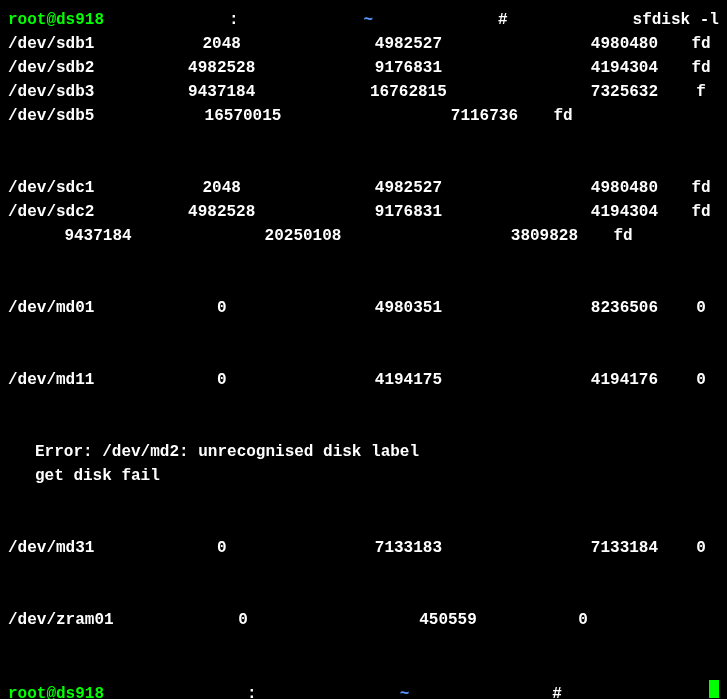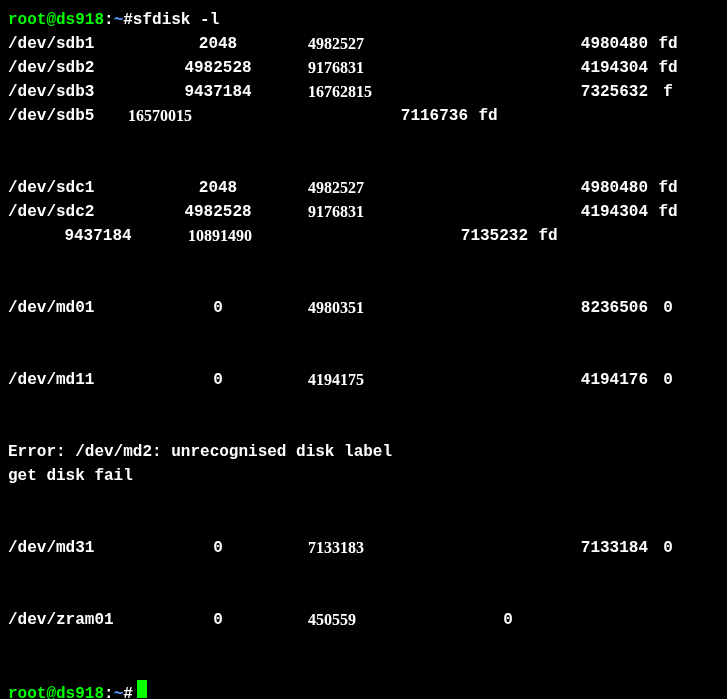--- a/index.html
+++ b/index.html
@@ -15,67 +15,69 @@
       line-height: 1.5;
       padding: 8px;
       width: 727px;
       height: 699px;
       overflow: hidden;
       font-weight: bold;
     }
     .prompt-line {
       display: flex;
       align-items: baseline;
+      justify-content: space-between;
     }
     .user-host {
       color: #00ff00;
     }
     .colon {
       color: #ffffff;
     }
     .path {
       color: #5599ff;
       font-weight: bold;
     }
     .hash {
       color: #ffffff;
     }
     .command {
       color: #ffffff;
     }
     .row {
       display: flex;
       white-space: pre;
+      gap: 25px;
     }
     .col-device {
       width: 120px;
       text-align: left;
     }
     .col-start {
       width: 180px;
       text-align: center;
     }
     .col-end {
       width: 180px;
-      text-align: left;
-      font-family: Liberation Serif, serif;
+      text-align: center;
     }
     .col-sectors {
       width: 160px;
       text-align: right;
     }
     .col-type {
       width: 40px;
       text-align: center;
     }
     .blank-line {
       height: 1.5em;
     }
     .error-line {
       color: #ffffff;
+      margin-left: 27px;
     }
     .cursor {
       display: inline-block;
       width: 10px;
       height: 18px;
       background: #00ff00;
       vertical-align: text-bottom;
       margin-left: 4px;
     }
   </style>
@@ -94,21 +96,21 @@
     <div class="row"><span class="col-device">/dev/sdb1</span><span class="col-start">2048</span><span class="col-end">4982527</span><span class="col-sectors">4980480</span><span class="col-type">fd</span></div>
     <div class="row"><span class="col-device">/dev/sdb2</span><span class="col-start">4982528</span><span class="col-end">9176831</span><span class="col-sectors">4194304</span><span class="col-type">fd</span></div>
     <div class="row"><span class="col-device">/dev/sdb3</span><span class="col-start">9437184</span><span class="col-end">16762815</span><span class="col-sectors">7325632</span><span class="col-type">f</span></div>
     <div class="row"><span class="col-device">/dev/sdb5</span><span class="col-end">16570015</span><span class="col-sectors">7116736</span><span class="col-type">fd</span></div>
   </div>
 <div class="blank-line"></div>
 <div class="blank-line"></div>
 <div id="sdc-section">
     <div class="row"><span class="col-device">/dev/sdc1</span><span class="col-start">2048</span><span class="col-end">4982527</span><span class="col-sectors">4980480</span><span class="col-type">fd</span></div>
     <div class="row"><span class="col-device">/dev/sdc2</span><span class="col-start">4982528</span><span class="col-end">9176831</span><span class="col-sectors">4194304</span><span class="col-type">fd</span></div>
-    <div class="row"><span class="col-start">9437184</span><span class="col-end">10891490</span><span class="col-sectors">7135232</span><span class="col-type">fd</span></div>
+    <div class="row"><span class="col-start">9437184</span><span class="col-end">20250108</span><span class="col-sectors">3809828</span><span class="col-type">fd</span></div>
   </div>
 <div class="blank-line"></div>
 <div class="blank-line"></div>
 <div id="md0-section">
     <div class="row"><span class="col-device">/dev/md01</span><span class="col-start">0</span><span class="col-end">4980351</span><span class="col-sectors">8236506</span><span class="col-type">0</span></div>
   </div>
 <div class="blank-line"></div>
 <div class="blank-line"></div>
 <div id="md1-section">
     <div class="row"><span class="col-device">/dev/md11</span><span class="col-start">0</span><span class="col-end">4194175</span><span class="col-sectors">4194176</span><span class="col-type">0</span></div>

